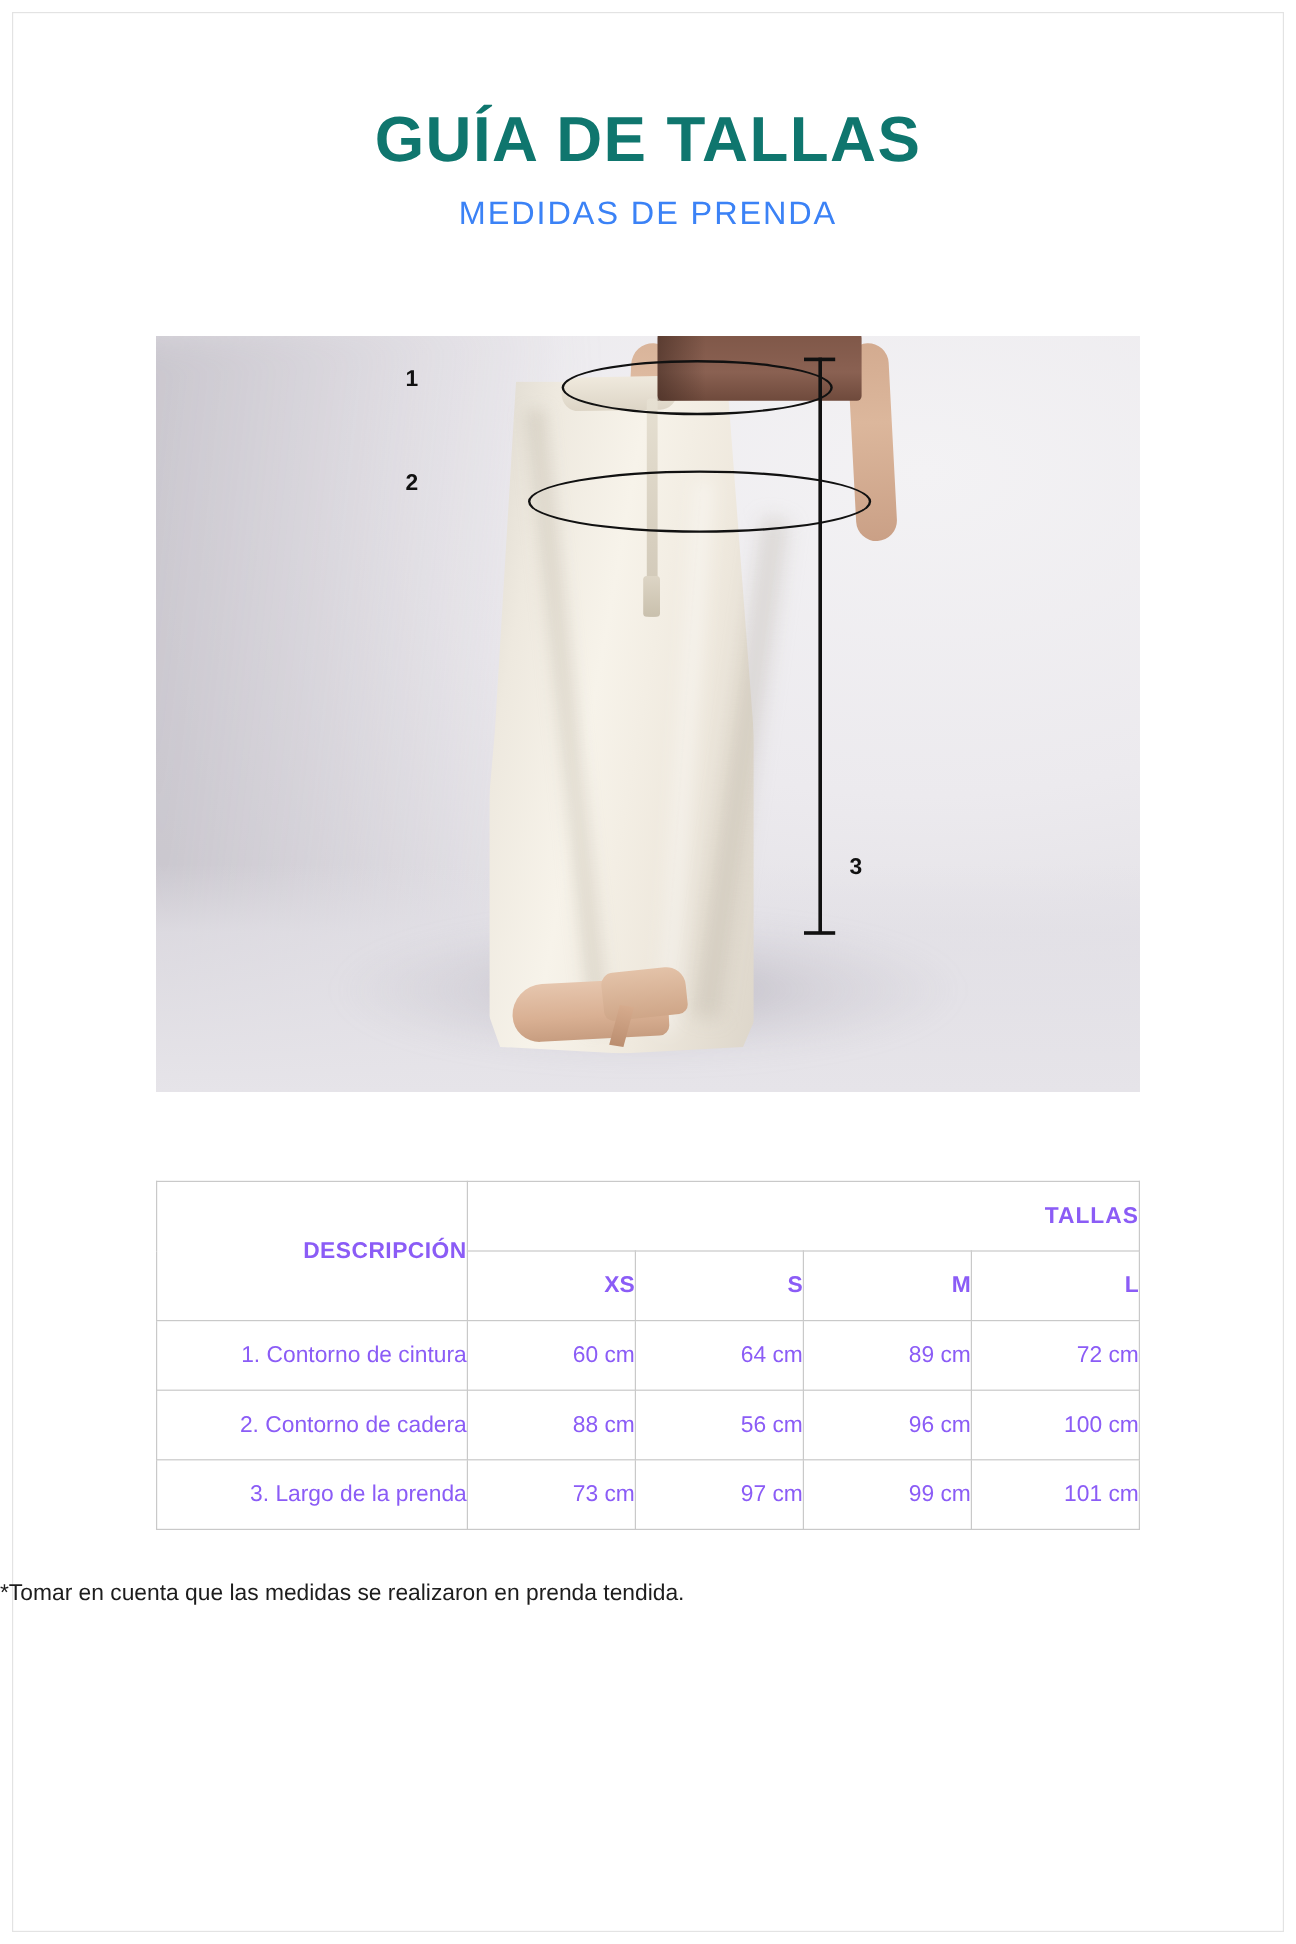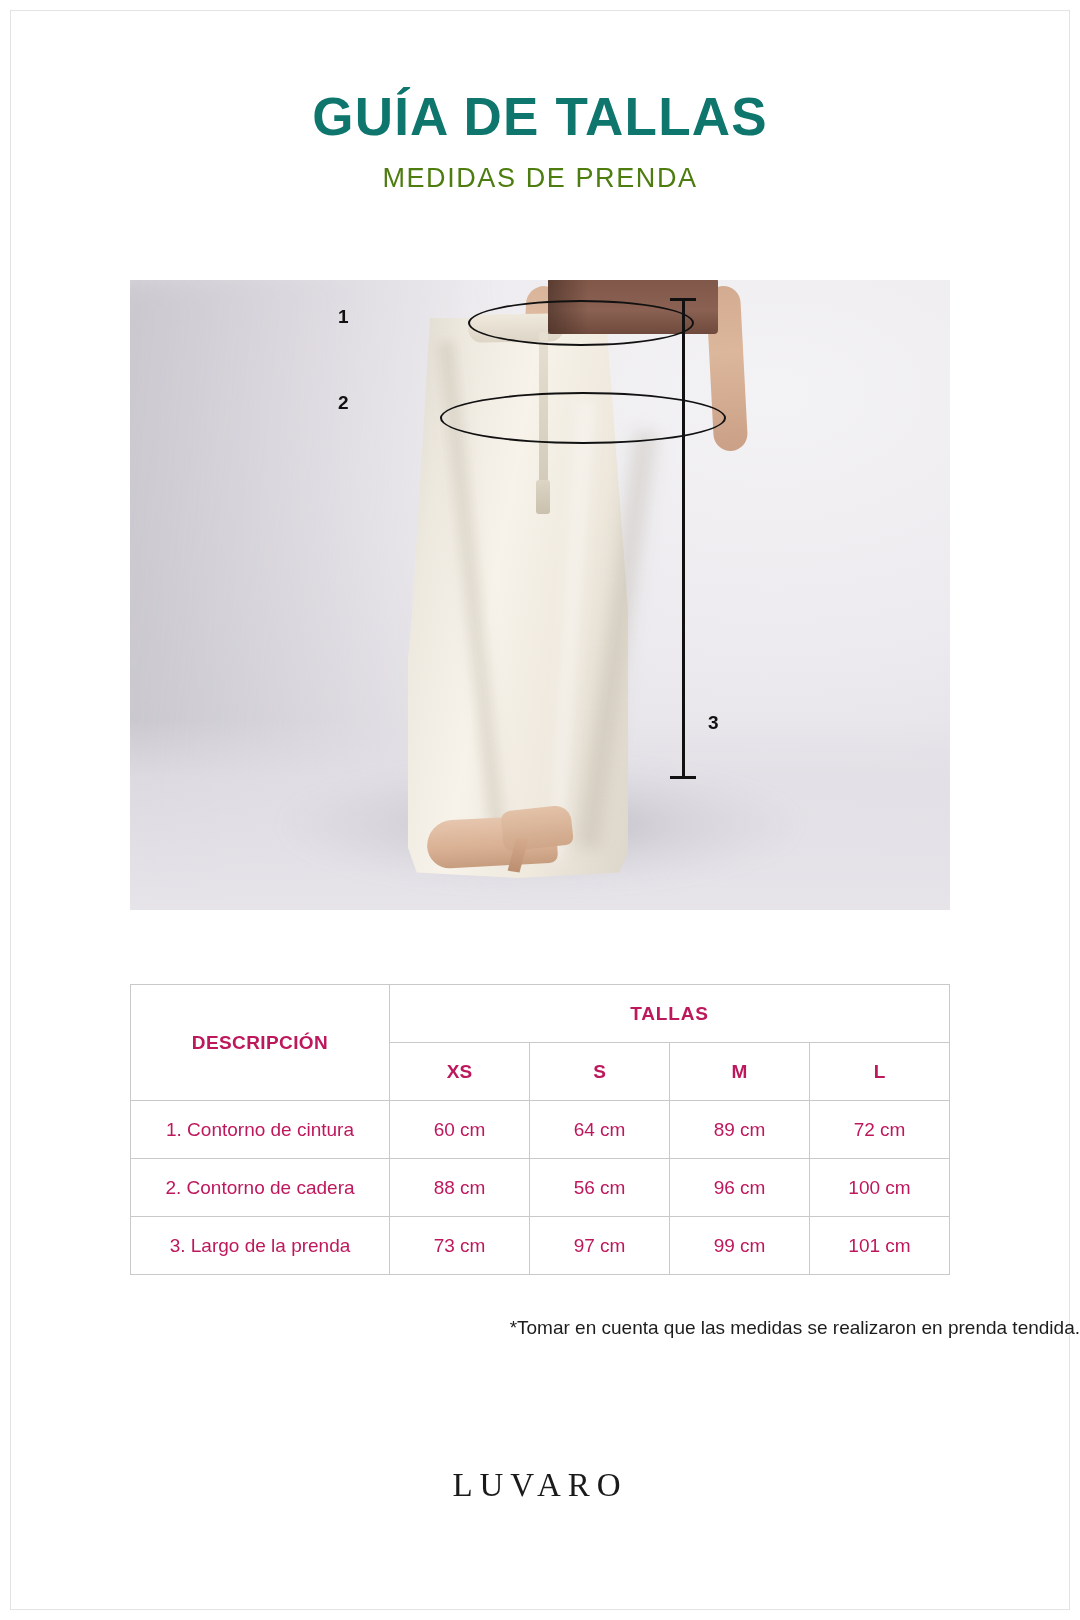--- a/index.html
+++ b/index.html
@@ -46,21 +46,21 @@
     font-weight: bold;
     letter-spacing: 1.2px;
     color: #0f766e;
     margin: 0;
     line-height: 1.1;
   }
   .subtitle {
     font-size: 27px;
     font-weight: normal;
     letter-spacing: 1.6px;
-    color: #4d7c0f;
+    color: #3b82f6;
     margin: 18px 0 0 0;
     line-height: 1.1;
   }
 
   
   .photo {
     position: absolute;
     left: 130px;
     top: 280px;
     width: 820px;
@@ -332,24 +332,24 @@
     top: 984px;
     width: 820px;
   }
   table.sizes {
     border-collapse: collapse;
     width: 820px;
     table-layout: fixed;
   }
   table.sizes th, table.sizes td {
     border: 1px solid #c9c9c9;
-    text-align: center;
+    text-align: right;
     vertical-align: middle;
     font-size: 19px;
-    color: #be185d;
+    color: #8b5cf6;
     padding: 0;
     height: 57px;
   }
   .desc-head {
     width: 258px;
     font-weight: bold;
     font-size: 19px;
     letter-spacing: 0.4px;
   }
   .tallas-head {
@@ -371,21 +371,21 @@
     font-weight: normal;
     font-size: 19px;
   }
 
   
   .footnote {
     position: absolute;
     left: 0;
     top: 1317px;
     width: 1080px;
-    text-align: right;
+    text-align: left;
     font-size: 19px;
     color: #1d1d1d;
   }
   .logo {
     position: absolute;
     left: 0;
     top: 1467px;
     width: 1080px;
     text-align: center;
     font-size: 33px;
@@ -476,14 +476,13 @@
         <td class="value">73 cm</td>
         <td class="value">97 cm</td>
         <td class="value">99 cm</td>
         <td class="value">101 cm</td>
       </tr>
     </tbody>
       </table>
   </div>
 
   <div class="footnote">*Tomar en cuenta que las medidas se realizaron en prenda tendida.</div>
-  <div class="logo">LUVARO</div>
 </div>
 
 </body></html>

